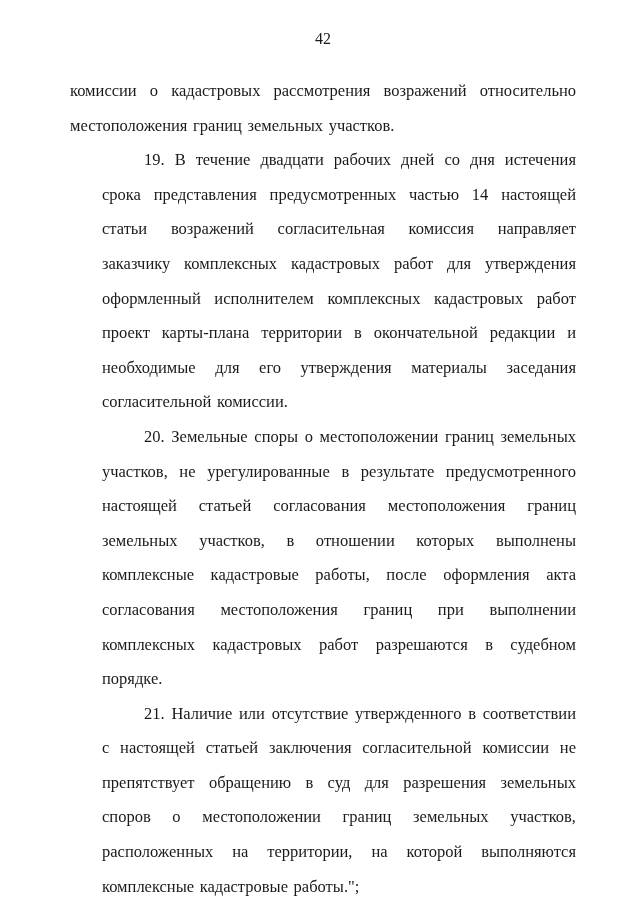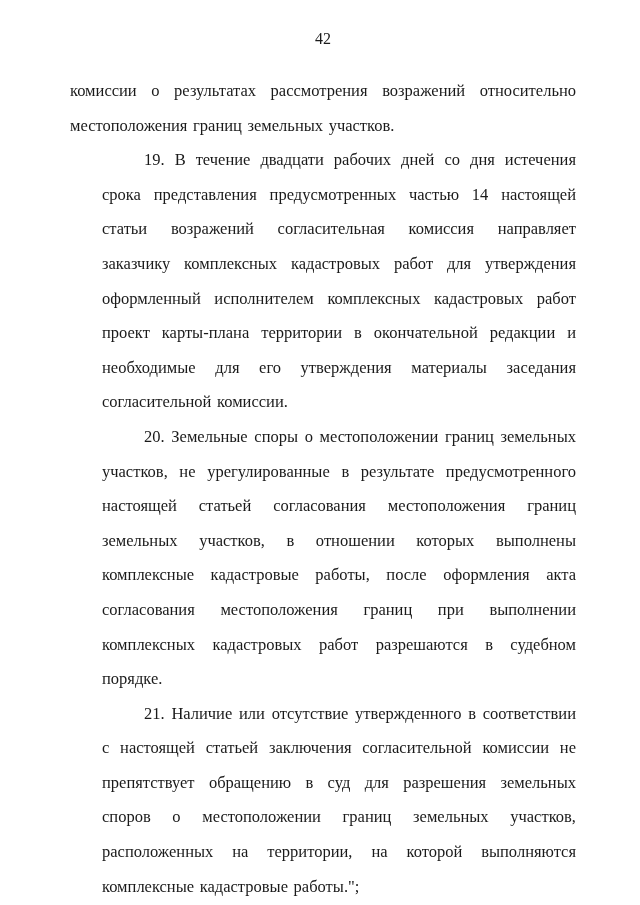--- a/index.html
+++ b/index.html
@@ -44,21 +44,21 @@
       font-style: italic;
     }
   </style>
 </head>
 <body>
 
 <div class="page">
   <div class="page-number">42</div>
 
   <div class="doc-body">
-    <p>комиссии о результатах рассмотрения возражений относительно местоположения границ земельных участков.</p>
+    <p>комиссии о кадастровых рассмотрения возражений относительно местоположения границ земельных участков.</p>
 
     <p class="indent">19. В течение двадцати рабочих дней со дня истечения срока представления предусмотренных частью 14 настоящей статьи возражений согласительная комиссия направляет заказчику комплексных кадастровых работ для утверждения оформленный исполнителем комплексных кадастровых работ проект карты-плана территории в окончательной редакции и необходимые для его утверждения материалы заседания согласительной комиссии.</p>
 
     <p class="indent">20. Земельные споры о местоположении границ земельных участков, не урегулированные в результате предусмотренного настоящей статьей согласования местоположения границ земельных участков, в отношении которых выполнены комплексные кадастровые работы, после оформления акта согласования местоположения границ при выполнении комплексных кадастровых работ разрешаются в судебном порядке.</p>
 
     <p class="indent">21. Наличие или отсутствие утвержденного в соответствии с настоящей статьей заключения согласительной комиссии не препятствует обращению в суд для разрешения земельных споров о местоположении границ земельных участков, расположенных на территории, на которой выполняются комплексные кадастровые работы.";</p>
 
     <p class="indent no-justify">13) в статье 45:</p>
   </div>
 </div>

